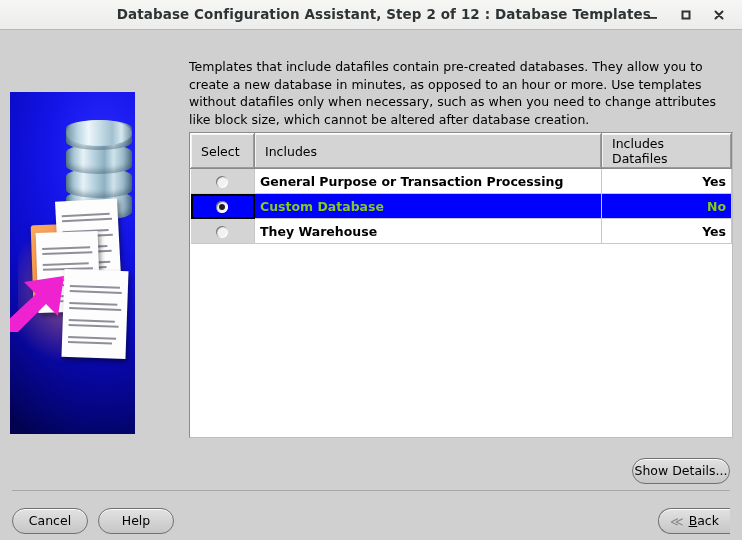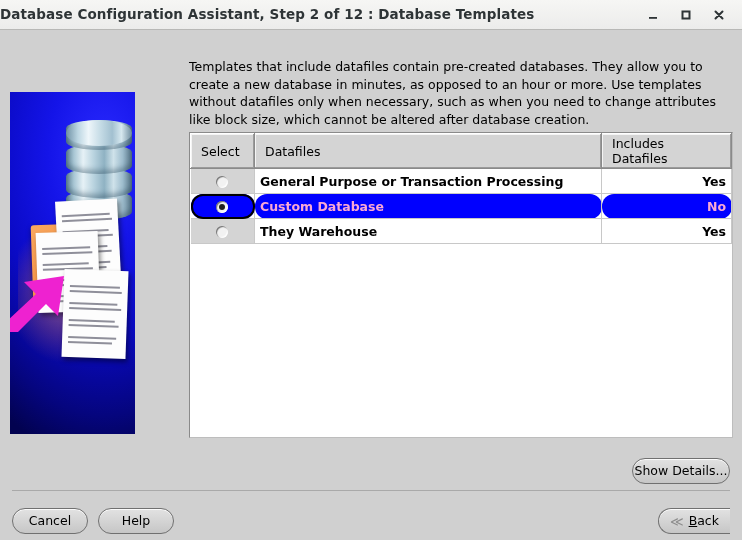--- a/index.html
+++ b/index.html
@@ -24,21 +24,21 @@
     width: 742px; height: 30px;
     background: linear-gradient(#f6f6f4, #ececeb);
     border-bottom: 1px solid #b8b8b6;
     box-sizing: border-box;
   }
   #title-text {
     position: absolute;
     left: 0; top: 0;
     width: 651px;
     line-height: 29px;
-    text-align: left;
+    text-align: right;
     font-size: 13.5px;
     font-weight: bold;
     color: #2e3436;
     letter-spacing: 0.1px;
   }
   .winbtn {
     position: absolute;
     top: 4px;
     width: 22px; height: 22px;
     cursor: default;
@@ -179,21 +179,21 @@
     height: 20px;
     background: #fff;
     font-weight: bold;
   }
   #tpl-table td.sel-cell {
     background: #d4d4d4;
     text-align: center;
     padding: 0;
     position: relative;
   }
-  #tpl-table tr.selected td { background: #0000ff; color: #f9a8d4; border-radius: 12px; }
+  #tpl-table tr.selected td { background: #0000ff; color: #84cc16; }
   #tpl-table tr.selected td.sel-cell {
     background: #0000ff;
     outline: 2px solid #000;
     outline-offset: -2px;
   }
   #tpl-table td.dfile { text-align: right; }
   .col-select { width: 64px; }
   .col-datafiles { width: 130px; }
 
   
@@ -349,21 +349,21 @@
   <div id="table-panel">
     <table id="tpl-table">
       <colgroup>
         <col class="col-select">
         <col>
         <col class="col-datafiles">
       </colgroup>
       <thead>
         <tr>
           <th>Select</th>
-          <th>Datafiles</th>
+          <th>Includes</th>
           <th>Includes Datafiles</th>
         </tr>
       </thead>
       <tbody>
         <tr>
           <td class="sel-cell">
             <span class="radio"></span>
           </td>
           <td>General Purpose or Transaction Processing</td>
           <td class="dfile">Yes</td>

